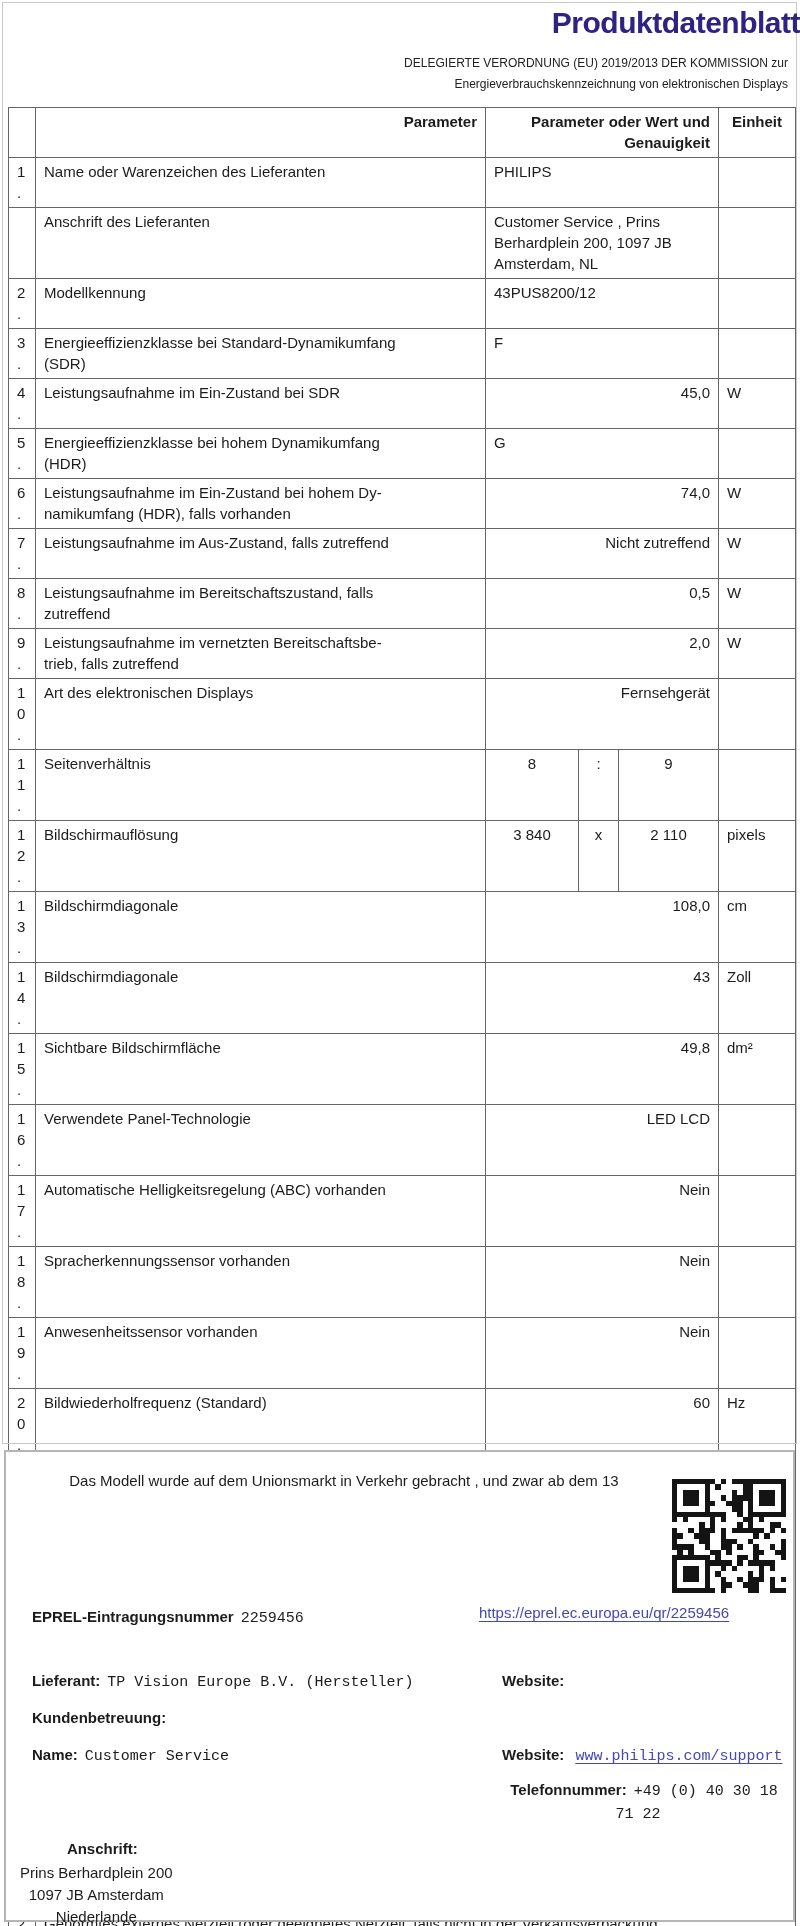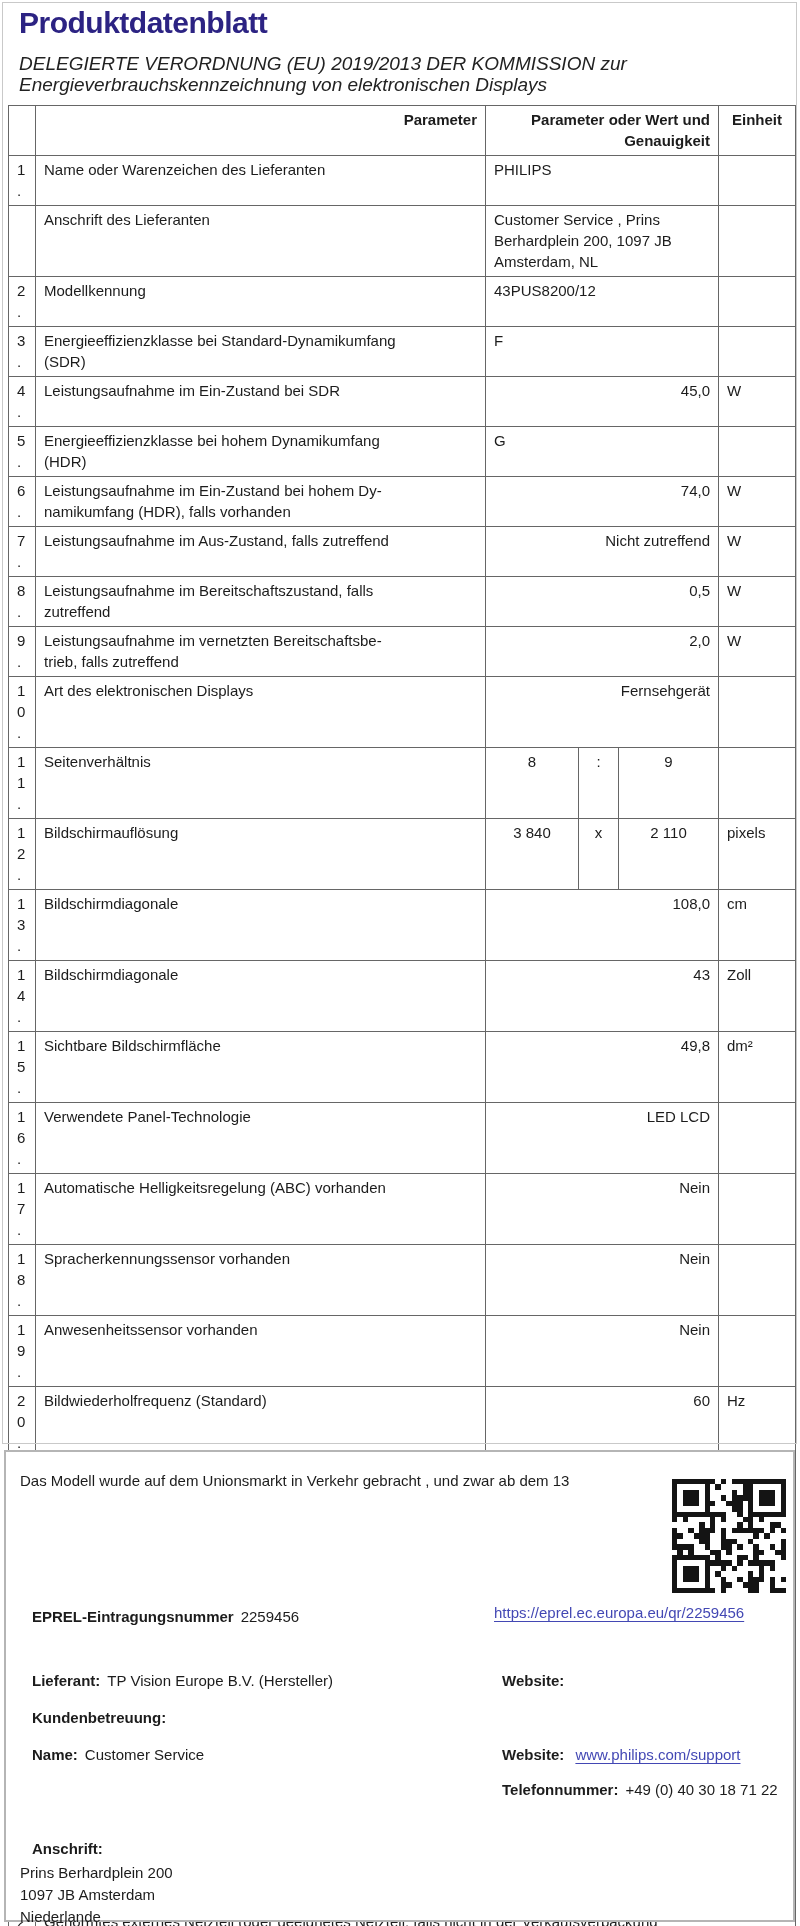--- a/index.html
+++ b/index.html
@@ -1,42 +1,42 @@
 <!DOCTYPE html>
 <html style="--title: #2c2383; --link: #4348b4; --table-border: #666666; --box-border: #b5b5b5; --text: #1c1c1c;"><head>
 <meta charset="utf-8">
 <style>
   html,body{margin:0;padding:0;background:#fff;}
   .page{position:relative;width:800px;height:1926px;background:#fff;overflow:hidden;
         font-family:"Liberation Sans",sans-serif;color:var(--text,#1c1c1c);}
   .topbox{position:absolute;left:2px;top:2px;width:793px;height:1440px;
           border:1px solid #c9c9c9;pointer-events:none;}
-  .head{position:relative;padding:6px 0 0 19px;}
+  .head{position:relative;padding:6px 0 0 19px;text-align:right;}
   .title{margin:0 0 13px 0;font-size:30px;font-weight:bold;color:var(--title,#2c2383);letter-spacing:-0.5px;}
-  .subtitle{margin:0;font-size:19px;line-height:21px;white-space:pre-line;color:#222;font-style:italic;}
+  .subtitle{margin:12px;font-size:12px;line-height:21px;white-space:pre-line;color:#222;}
 
   table.datatable{border-collapse:collapse;table-layout:fixed;width:787px;margin:10px 0 0 8px;}
   table.datatable td{border:1px solid var(--table-border,#666);padding:3px 8px 4px 8px;
         vertical-align:top;font-size:15px;line-height:21px;white-space:pre-line;
         overflow:hidden;word-wrap:break-word;}
   td.num{padding-left:5px;padding-right:2px;}
   td.bold{font-weight:bold;text-align:right;}
   td.right{text-align:right;}
   td.center{text-align:center;}
   td.icol{font-style:italic;}
 
   .footer{position:absolute;left:4px;top:1450px;width:791px;height:472px;
           border:2px solid var(--box-border,#b5b5b5);box-sizing:border-box;background:#fff;}
-  .footer .abs{position:absolute;font-size:15px;line-height:21px;}
+  .footer .abs{position:absolute;font-size:15px;line-height:21px;text-align:center;}
   .lbl{font-weight:bold;margin-left:12px;}
-  .val{margin-left:7px;}
+  .val{margin-left:7px;font-family:Liberation Mono, monospace;}
   a.link{color:var(--link,#4348b4);text-decoration:underline;text-underline-offset:3px;cursor:pointer;}
   .f-note{left:14px;top:18px;width:648px;white-space:nowrap;overflow:hidden;}
   .f-eprel{left:14px;top:154px;}
-  .f-link{left:488px;top:150px;width:252px;word-break:break-all;line-height:27px;}
+  .f-link{left:472px;top:150px;width:252px;word-break:break-all;line-height:27px;}
   .f-supplier{left:14px;top:218px;}
   .f-website1{left:484px;top:218px;}
   .f-care{left:14px;top:255px;}
   .f-name{left:14px;top:292px;}
   .f-website2{left:484px;top:292px;}
   .f-email{left:14px;top:327px;}
   .f-phone{left:484px;top:327px;width:296px;line-height:25px;}
   .f-addr{left:14px;top:386px;}
   .f-addr .addr-lines{font-weight:normal;white-space:pre-line;line-height:22px;margin-top:3px;}
   .qr{position:absolute;top:27px;right:7px;width:114px;height:114px;background:#fff;

